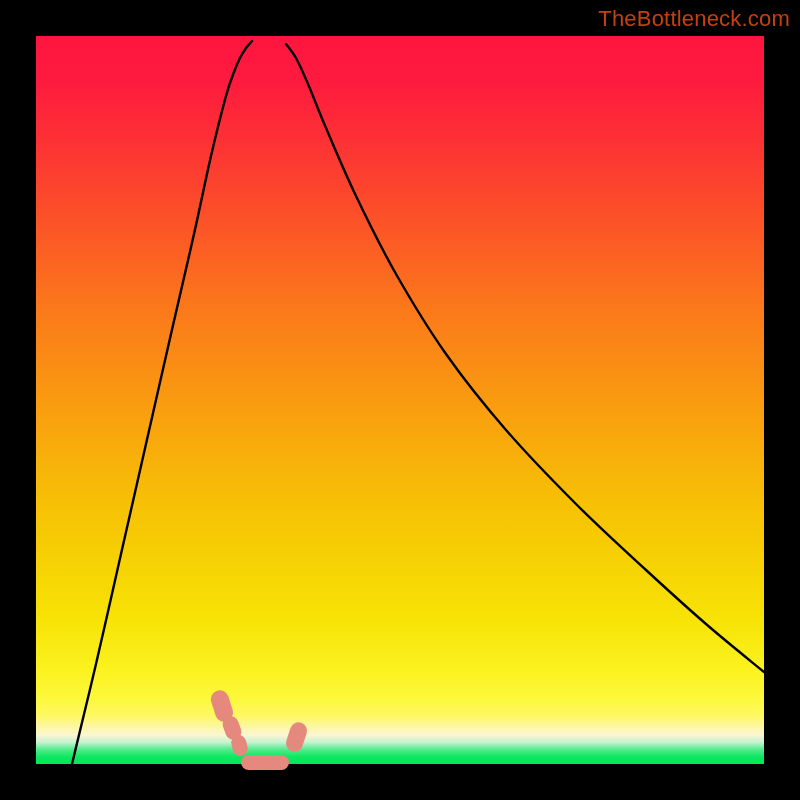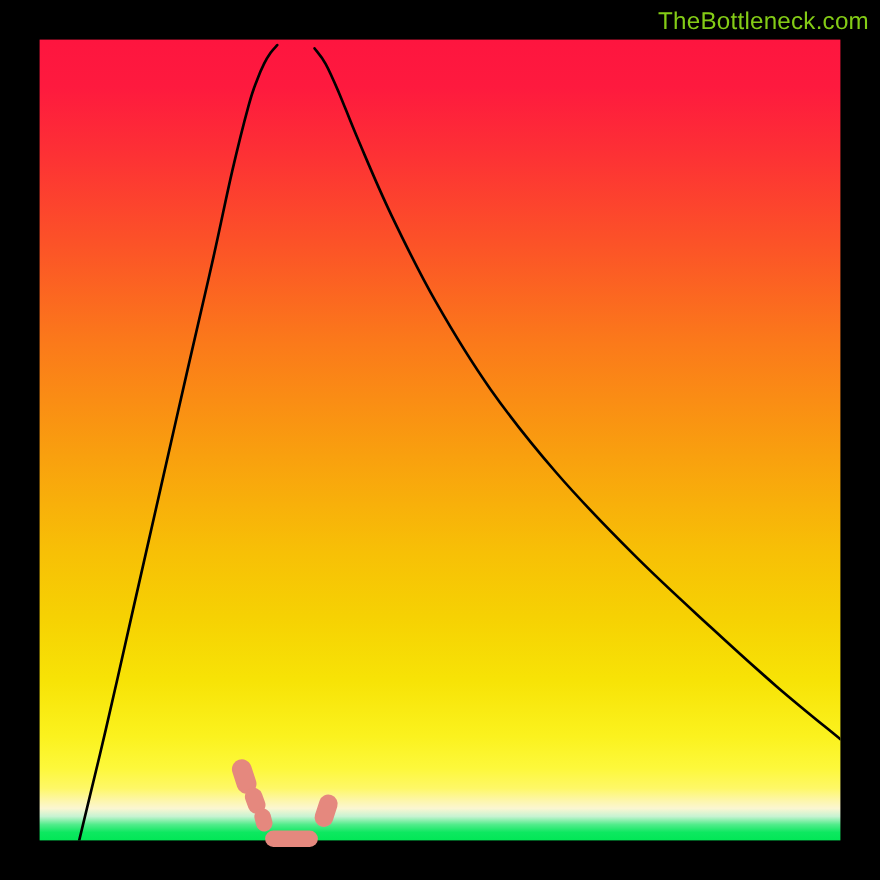--- a/index.html
+++ b/index.html
@@ -45,21 +45,21 @@
       #c7f3d2 97%,
       #53ec8c 98%,
       #0de860 99%,
       #02e756 100%
     );
   }
   .watermark {
     position: absolute;
     top: 6px;
     right: 10px;
-    color: #84cc16;
+    color: #c2410c;
     font-size: 22px;
     font-weight: 500;
     letter-spacing: 0.2px;
     user-select: none;
   }
   svg.curve {
     position: absolute;
     top: 0;
     left: 0;
     width: 728px;

